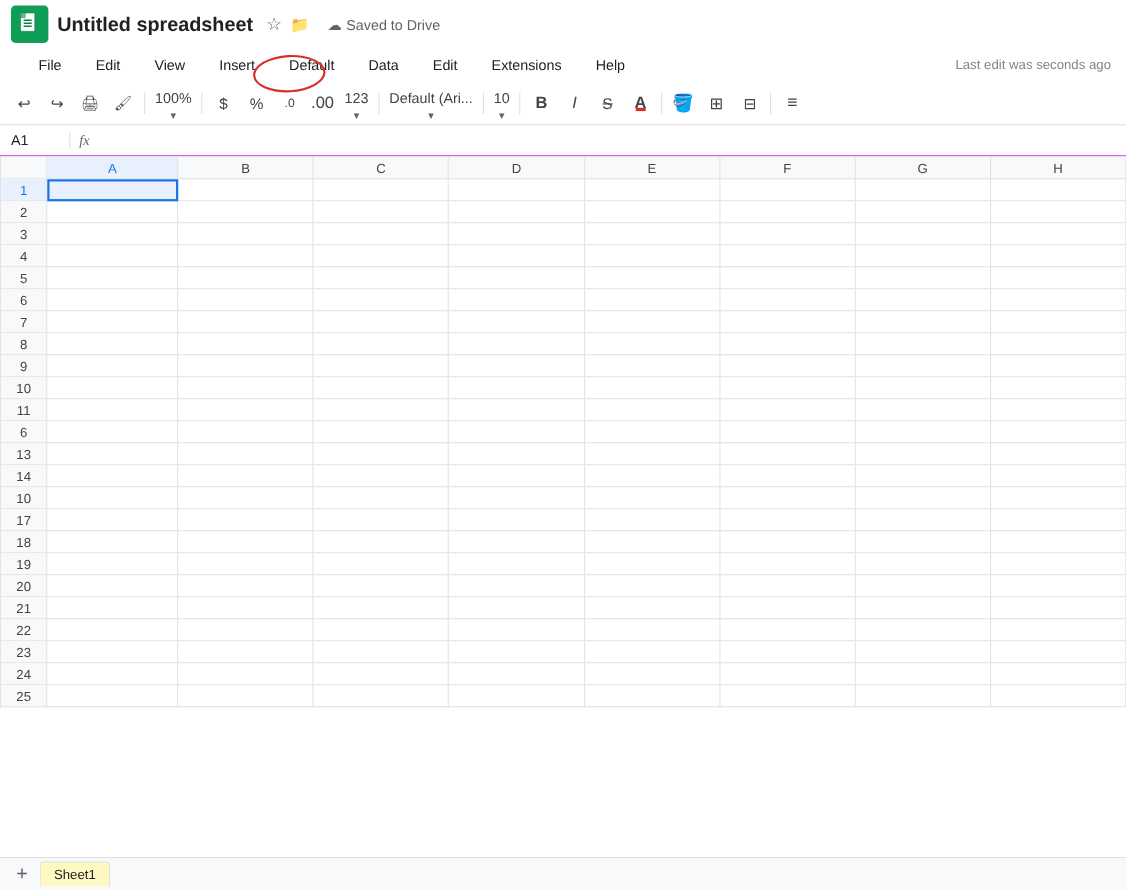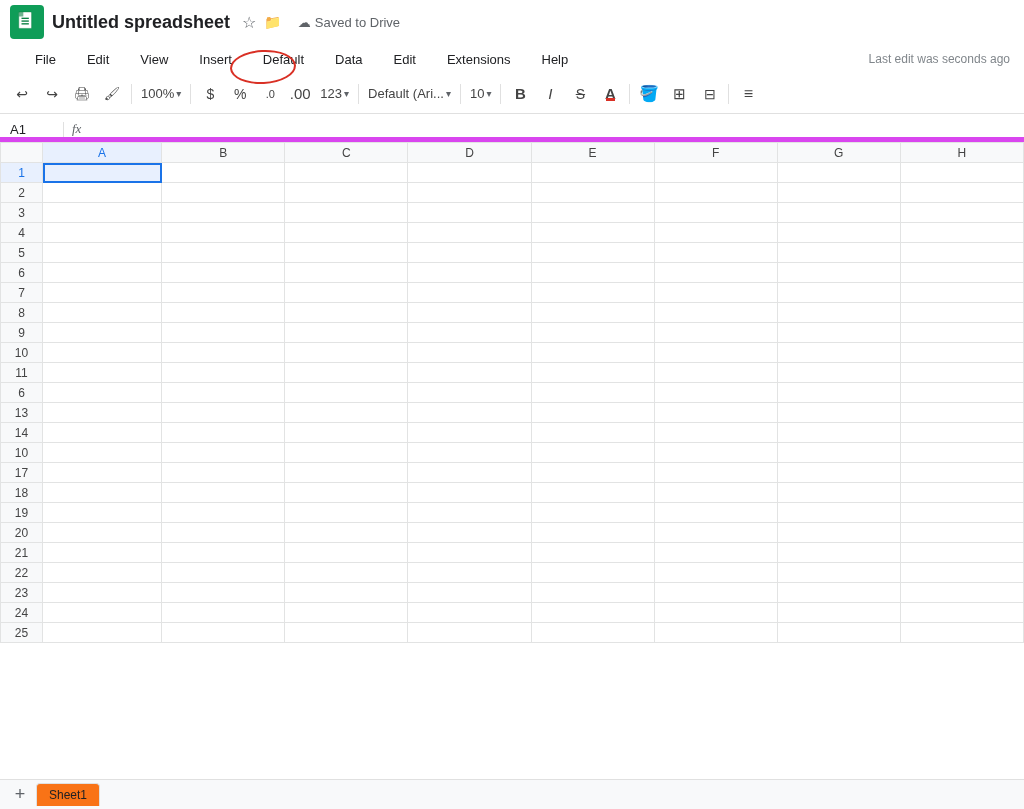--- a/index.html
+++ b/index.html
@@ -95,20 +95,21 @@
     .toolbar-dropdown {
       display: flex; align-items: center;
       border: none; background: none;
       cursor: pointer;
       border-radius: 3px;
       padding: 2px 4px;
       color: #444;
       font-size: 13px;
       height: 28px;
       gap: 2px;
+      flex-direction: column;
     }
     .toolbar-dropdown .arrow { font-size: 10px; color: #5f6368; }
 
     .bold-btn { font-weight: bold; font-size: 15px; }
     .italic-btn { font-style: italic; font-size: 15px; }
     .strike-btn { text-decoration: line-through; font-size: 14px; }
 
     .underline-a {
       position: relative;
       font-size: 15px; font-weight: bold;
@@ -117,23 +118,23 @@
       content: '';
       position: absolute;
       bottom: 1px; left: 1px; right: 1px;
       height: 3px;
       background: #d93025;
     }
 
     
     #formula-bar {
       display: flex;
-      align-items: flex-end;
+      align-items: center;
       height: 28px;
-      border-bottom: 5px solid #d946ef;
+      border-bottom: 1px solid #d946ef;
       padding: 0 4px;
     }
     #cell-ref {
       width: 60px;
       border: none;
       border-right: 1px solid #e0e0e0;
       padding: 0 6px;
       font-size: 13px;
       color: #202124;
       outline: none;
@@ -248,21 +249,21 @@
       align-items: center;
       padding: 0 8px;
       gap: 4px;
     }
     .sheet-tab {
       padding: 4px 12px;
       font-size: 12px;
       border-radius: 4px 4px 0 0;
       cursor: pointer;
       color: #202124;
-      background: #f97316;
+      background: #fef9c3;
       border: 1px solid #e0e0e0;
       border-bottom: none;
     }
     .sheet-tab-add {
       width: 24px; height: 24px;
       display: flex; align-items: center; justify-content: center;
       cursor: pointer;
       color: #5f6368;
       font-size: 18px;
       border-radius: 50%;

